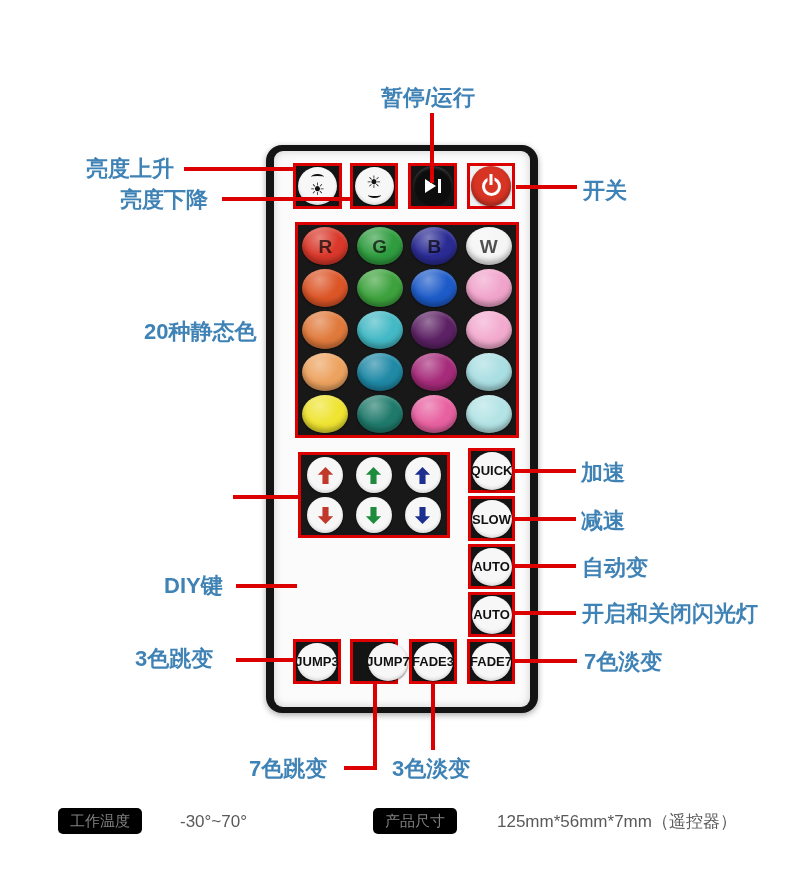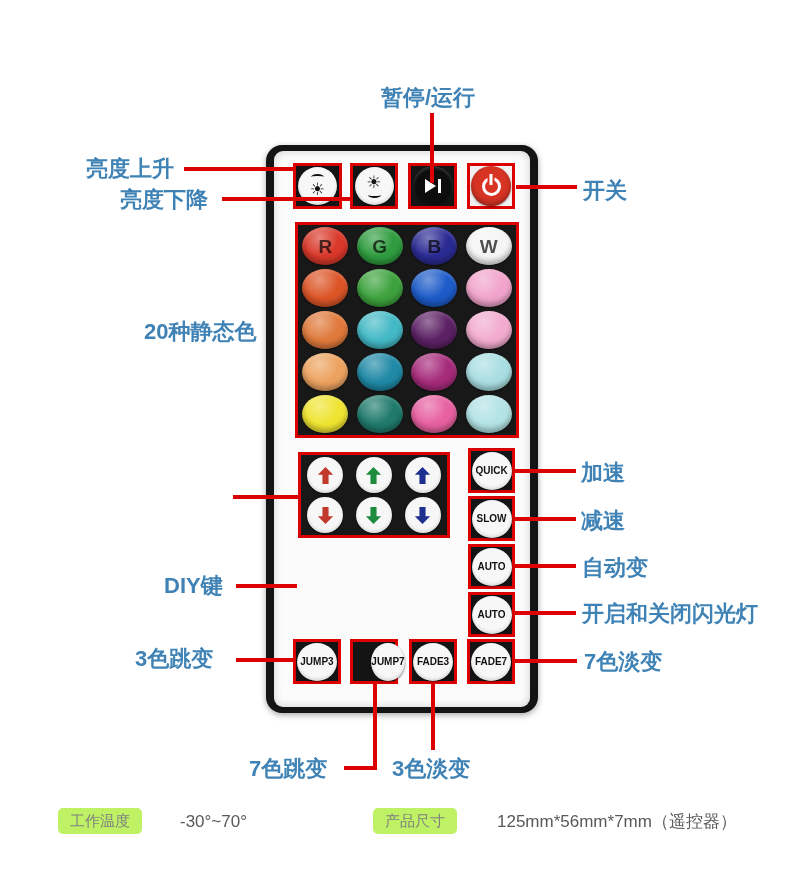--- a/index.html
+++ b/index.html
@@ -103,38 +103,38 @@
     width: 153px; height: 85px;
     background: #181818;
     border: 3px solid #dc0000;
     display: grid; grid-template-columns: repeat(3,1fr); grid-template-rows: repeat(2,1fr);
     place-items: center;
   }
   .dbtn { width: 40px; height: 38px; }
   .dbtn .key-txt { font-size: 10px; }
   
   .sbtn { width: 40px; height: 38px; }
-  .sbtn .key-txt { font-size: 10px; }
+  .sbtn .key-txt { font-size: 13px; }
   
   .lbl {
     position: absolute;
     color: #3f82b5;
     font-weight: bold;
     font-size: 22px;
     line-height: 1.25;
     white-space: nowrap;
   }
   .lbl.center { text-align: center; }
   
   .hline { position: absolute; height: 4px; background: #dc0000; }
   .vline { position: absolute; width: 4px;  background: #dc0000; }
   
   .spec-tag {
     position: absolute;
-    background: #bef264; color: #808080;
+    background: #000000; color: #808080;
     font-size: 15px; border-radius: 5px;
     padding: 4px 12px; line-height: 1.2;
   }
   .spec-val {
     position: absolute;
     color: #595959; font-size: 17px; line-height: 1.2;
   }
 </style>
 </head>
 <body>

